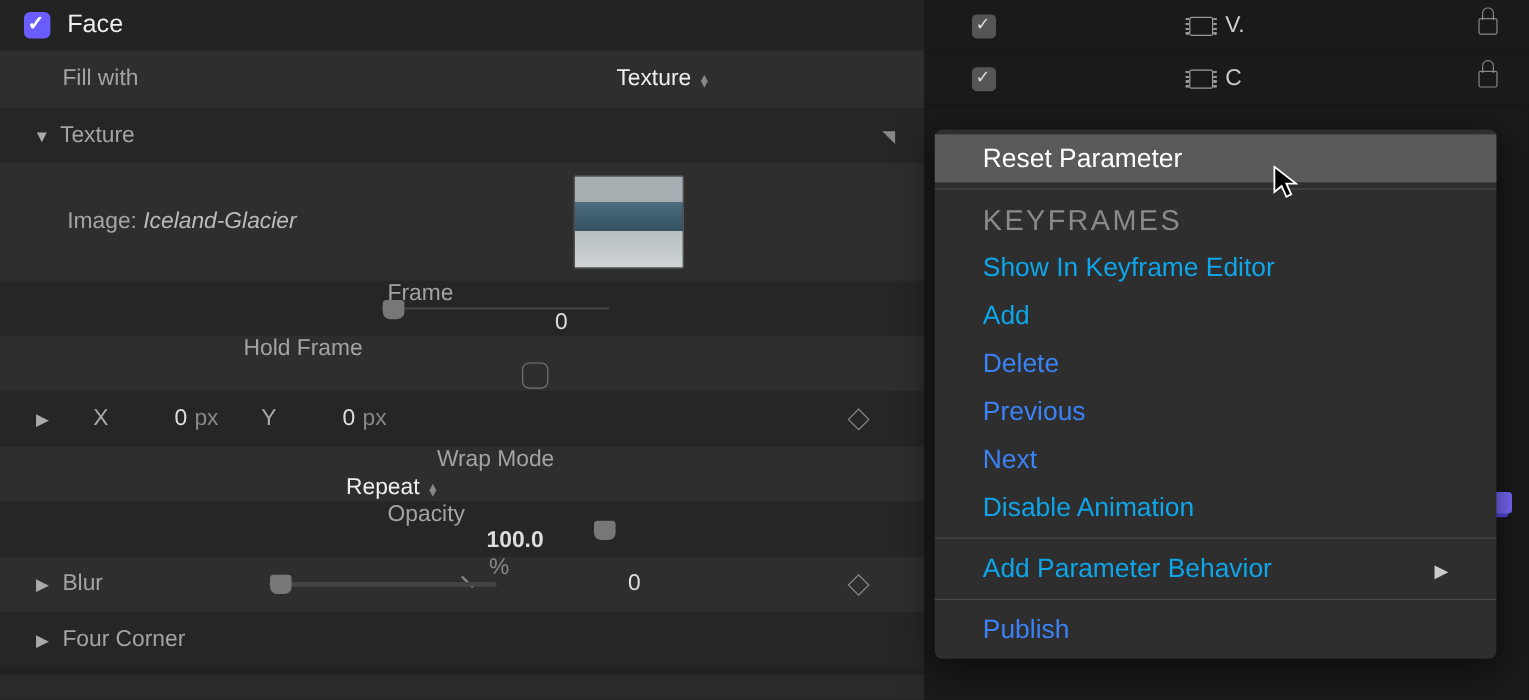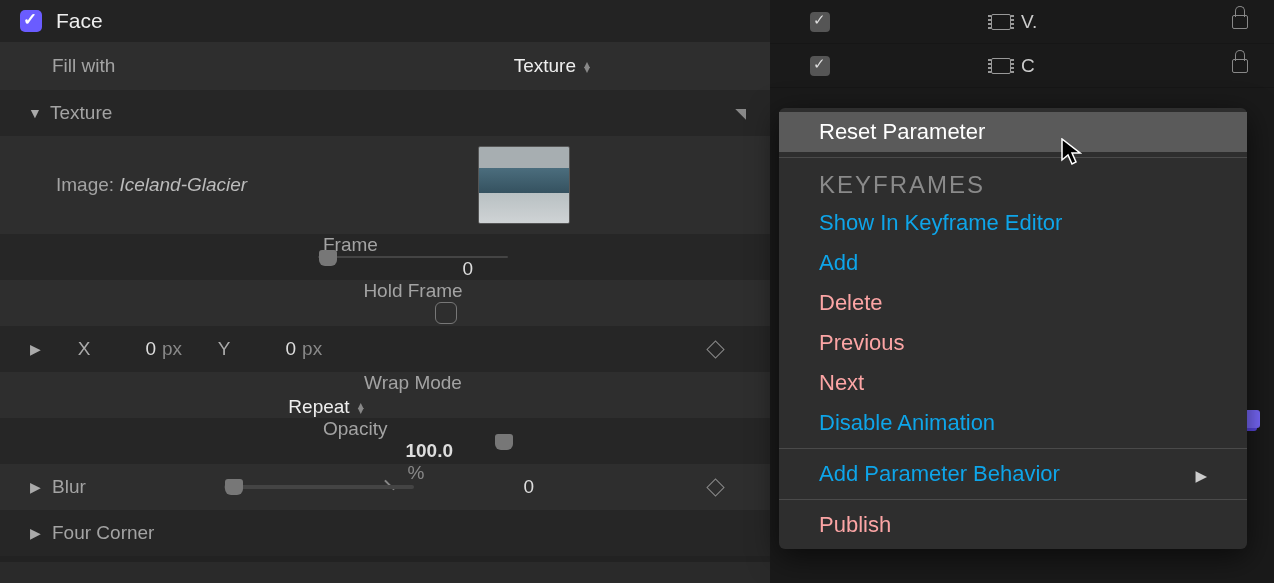--- a/index.html
+++ b/index.html
@@ -50,21 +50,21 @@
   .film-icon{ width:20px; height:16px; border:1.5px solid #999; border-radius:2px; position:relative; margin-right:10px;}
   .film-icon::before,.film-icon::after{content:""; position:absolute; top:0; bottom:0; width:3px; background:repeating-linear-gradient(#999 0 2px, transparent 2px 4px);}
   .film-icon::before{left:-4px;} .film-icon::after{right:-4px;}
   .lock-icon{ width:16px; height:14px; border:1.5px solid #888; border-radius:2px; position:relative;}
   .lock-icon::before{content:""; position:absolute; top:-10px; left:2px; width:8px; height:10px; border:1.5px solid #888; border-bottom:none; border-radius:5px 5px 0 0;}
 
   
   .ctx-menu{ position:absolute; left:779px; top:108px; width:468px; background:#2e2e2e; border-radius:6px; box-shadow:0 8px 30px rgba(0,0,0,.6); padding:4px 0;}
   .ctx-item{ padding:7px 40px; font-size:22px; color:#0ea5e9; display:flex; align-items:center; justify-content:space-between;}
   .ctx-item.hl{ background:#5a5a5a; color:#fff;}
-  .ctx-item.dis{ color:#fca5a5;}
+  .ctx-item.dis{ color:#3b82f6;}
   .ctx-sep{ height:1px; background:#4a4a4a; margin:5px 0;}
   .ctx-header{ padding:8px 40px 4px; font-size:24px; color:#8a8a8a; letter-spacing:2px;}
   .sub-arrow::after{content:"▶"; font-size:15px; color:#ccc;}
 
   .cursor{ position:absolute; left:1060px; top:138px; width:22px; height:28px; z-index:200;}
   .cursor svg{width:100%;height:100%;}
 
   .spacer{flex:1;}
 
   .purple-badge{ position:absolute; right:14px; top:410px; width:22px; height:18px; background:#7a6aff; border-radius:3px; box-shadow:-3px 3px 0 #5846e0;}
@@ -107,21 +107,21 @@
 
   <div class="row dark indent2">
     <span class="label" style="width:180px;">Frame</span>
     <div class="slider-track">
         <div class="slider-knob" style="left:5%;"></div>
       </div>
     <span class="vnum" style="margin-left:60px;">0</span>
   </div>
 
   <div class="row light indent2">
-    <span class="label" style="width:420px;text-align:center;">Hold Frame</span>
+    <span class="label" style="width:420px;">Hold Frame</span>
     <div class="holdbox" style="margin-left:66px;"></div>
   </div>
 
   <div class="row dark" style="padding-left:30px;">
     <span class="tri right"></span>
     <span class="xy-label" style="margin-left:20px;">X</span>
     <span class="vnum">0</span>
     <span class="unit">px</span>
     <span class="xy-label" style="margin-left:30px;">Y</span>
     <span class="vnum">0</span>

